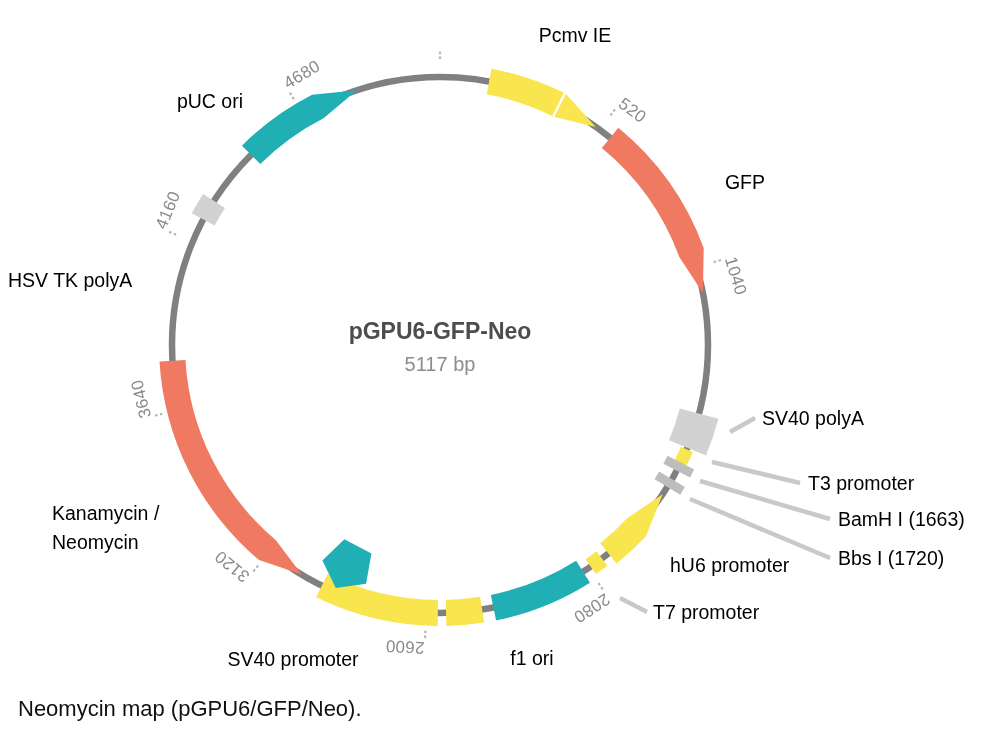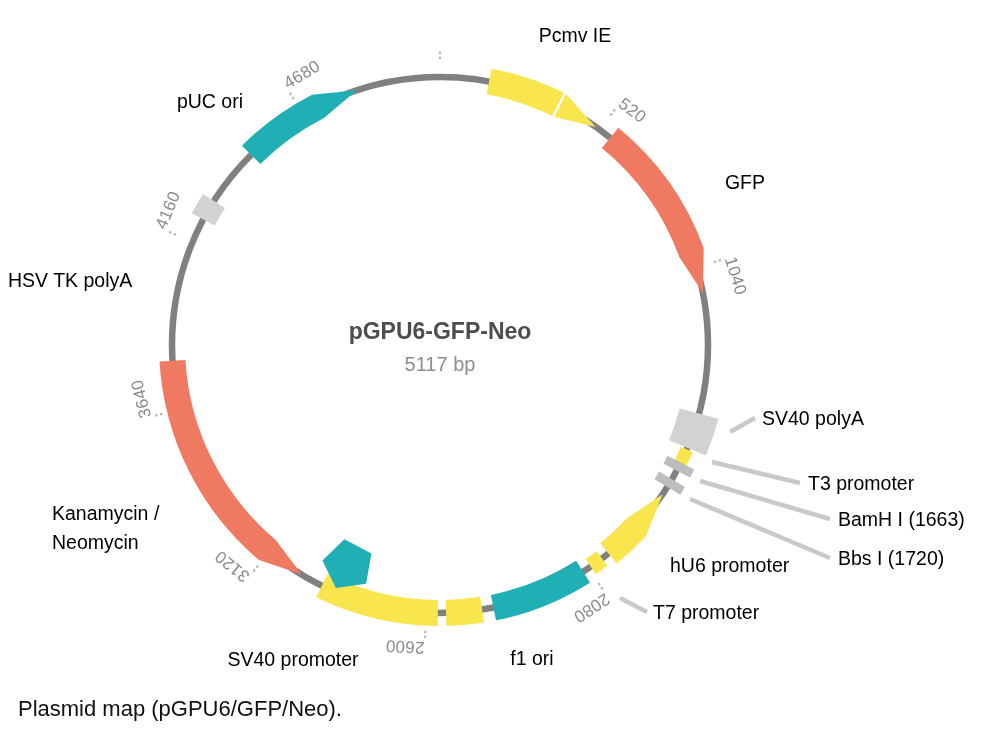--- a/index.html
+++ b/index.html
@@ -116,14 +116,14 @@
         <text x="52" y="549" class="feat-label" text-anchor="start">Neomycin</text>
         <text x="8" y="287" class="feat-label" text-anchor="start">HSV TK polyA</text>
         <text x="210" y="108" class="feat-label" text-anchor="middle">pUC ori</text>
       </g>
     <g id="layer-center">
         <text x="440" y="339" class="plasmid-name" text-anchor="middle">pGPU6-GFP-Neo</text>
         <text x="440" y="371" class="plasmid-size" text-anchor="middle">5117 bp</text>
       </g>
   </svg>
 
-  <div class="caption">Plasmid map (pGPU6/GFP/Neo).</div>
+  <div class="caption">Neomycin map (pGPU6/GFP/Neo).</div>
 </div>
 
 </body></html>

